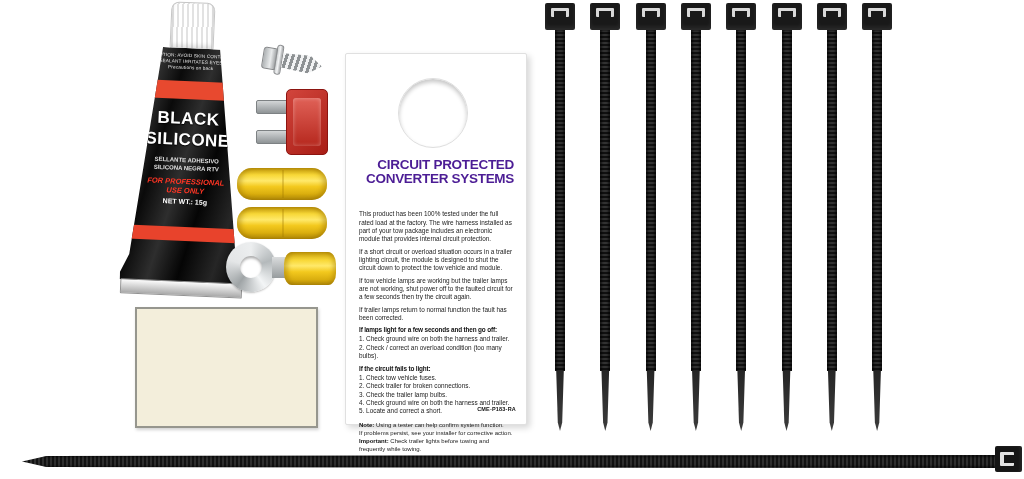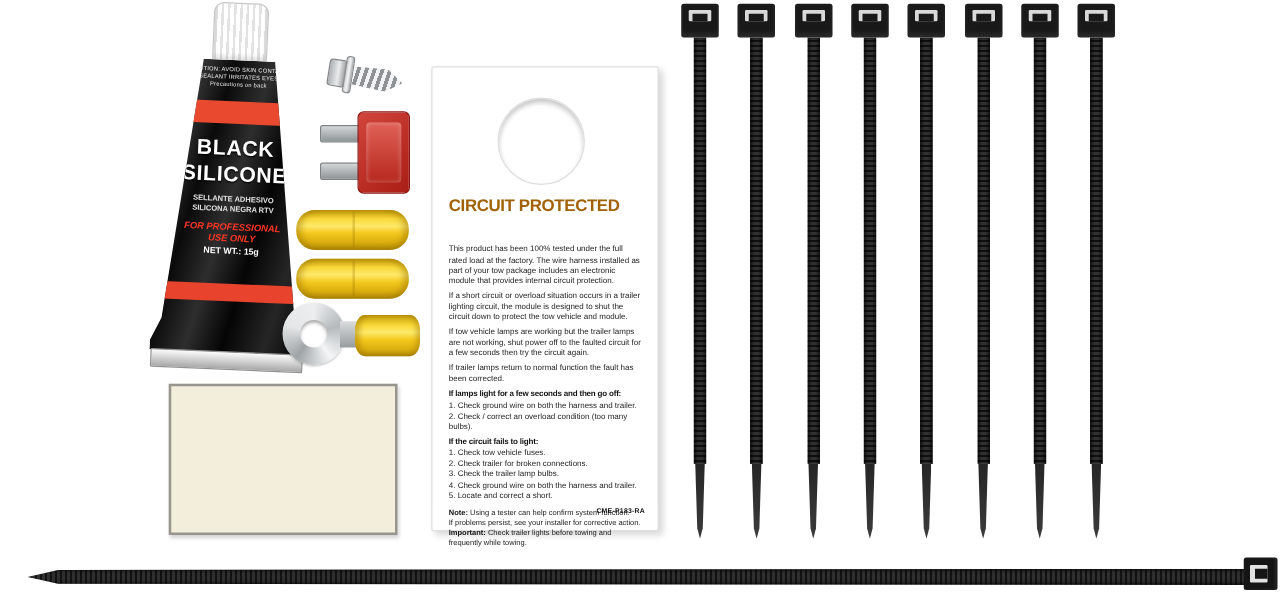--- a/index.html
+++ b/index.html
@@ -82,21 +82,21 @@
 
   
   .tag { position:absolute; left:345px; top:53px; width:182px; height:372px;
     background:#ffffff; border:1px solid #e0e0e0; border-radius:2px;
     box-shadow:3px 3px 6px rgba(0,0,0,.16); }
   .tag-hole { position:absolute; left:52px; top:24px; width:70px; height:70px; border-radius:50%;
     background:#fff; border:1px solid #dedede;
     box-shadow:inset 0 3px 4px rgba(0,0,0,.22), inset 0 -1px 1px rgba(255,255,255,.9); }
   .tag-text { position:absolute; left:13px; right:12px; top:104px; color:#1c1c1c; }
   .tag-title { font-size:13.5px; font-weight:bold; line-height:1.05; letter-spacing:-.3px;
-    margin-bottom:24px; color:#a16207; }
+    margin-bottom:24px; color:#4c1d95;text-align:right; }
   .tag-p { font-size:6.4px; line-height:1.3; margin-bottom:4px; color:#222; }
   .tag-h { font-size:6.4px; font-weight:bold; letter-spacing:-.15px; white-space:nowrap;
     margin:1px 0 2px; color:#111; }
   .tag-li { font-size:6.4px; line-height:1.32; color:#222; }
   .tag-list { margin-bottom:4px; }
   .tag-note { font-size:6px; line-height:1.35; margin-top:5px; color:#222; }
   .tag-note b { color:#111; }
   .tag-part { position:absolute; right:10px; bottom:12px; font-size:5.5px; font-weight:bold;
     letter-spacing:.2px; color:#111; }
 
@@ -182,20 +182,21 @@
     <div class="rt-sleeve"></div>
   </div>
 
   <div class="pad"></div>
 
   <div class="tag">
     <div class="tag-hole"></div>
     <div class="tag-text">
       <div class="tag-title">
         <div>CIRCUIT PROTECTED</div>
+        <div>CONVERTER SYSTEMS</div>
       </div>
       <div class="tag-p">This product has been 100% tested under the full rated load at the factory. The wire harness installed as part of your tow package includes an electronic module that provides internal circuit protection.</div>
       <div class="tag-p">If a short circuit or overload situation occurs in a trailer lighting circuit, the module is designed to shut the circuit down to protect the tow vehicle and module.</div>
       <div class="tag-p">If tow vehicle lamps are working but the trailer lamps are not working, shut power off to the faulted circuit for a few seconds then try the circuit again.</div>
       <div class="tag-p">If trailer lamps return to normal function the fault has been corrected.</div>
       <div class="tag-h">If lamps light for a few seconds and then go off:</div>
       <div class="tag-list">
         <div class="tag-li">1. Check ground wire on both the harness and trailer.</div>
         <div class="tag-li">2. Check / correct an overload condition (too many bulbs).</div>
       </div>

